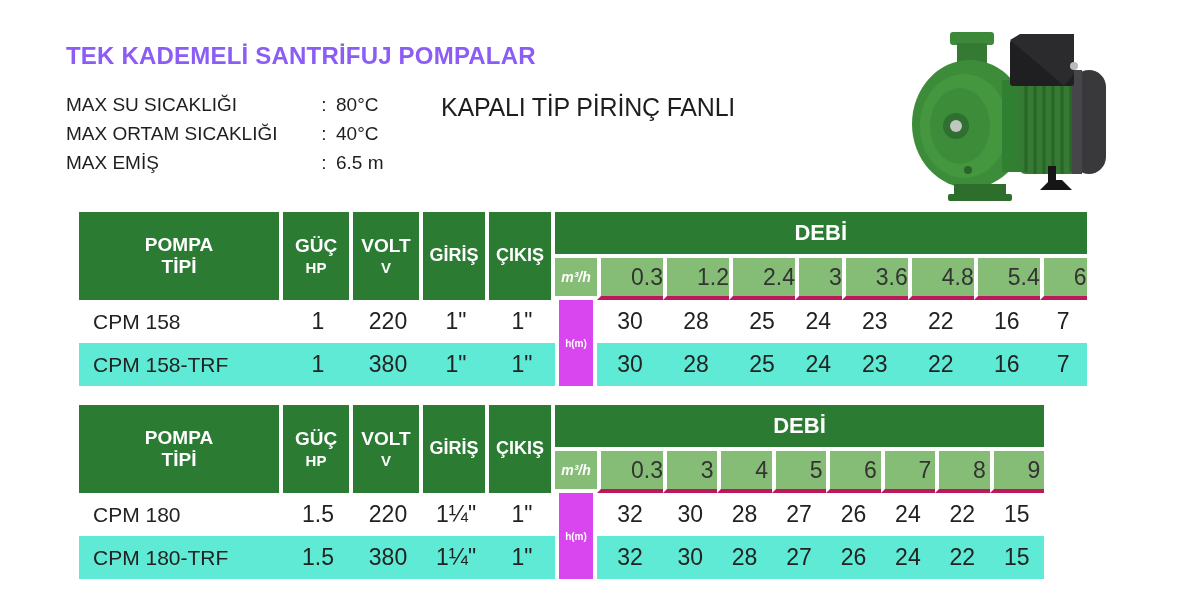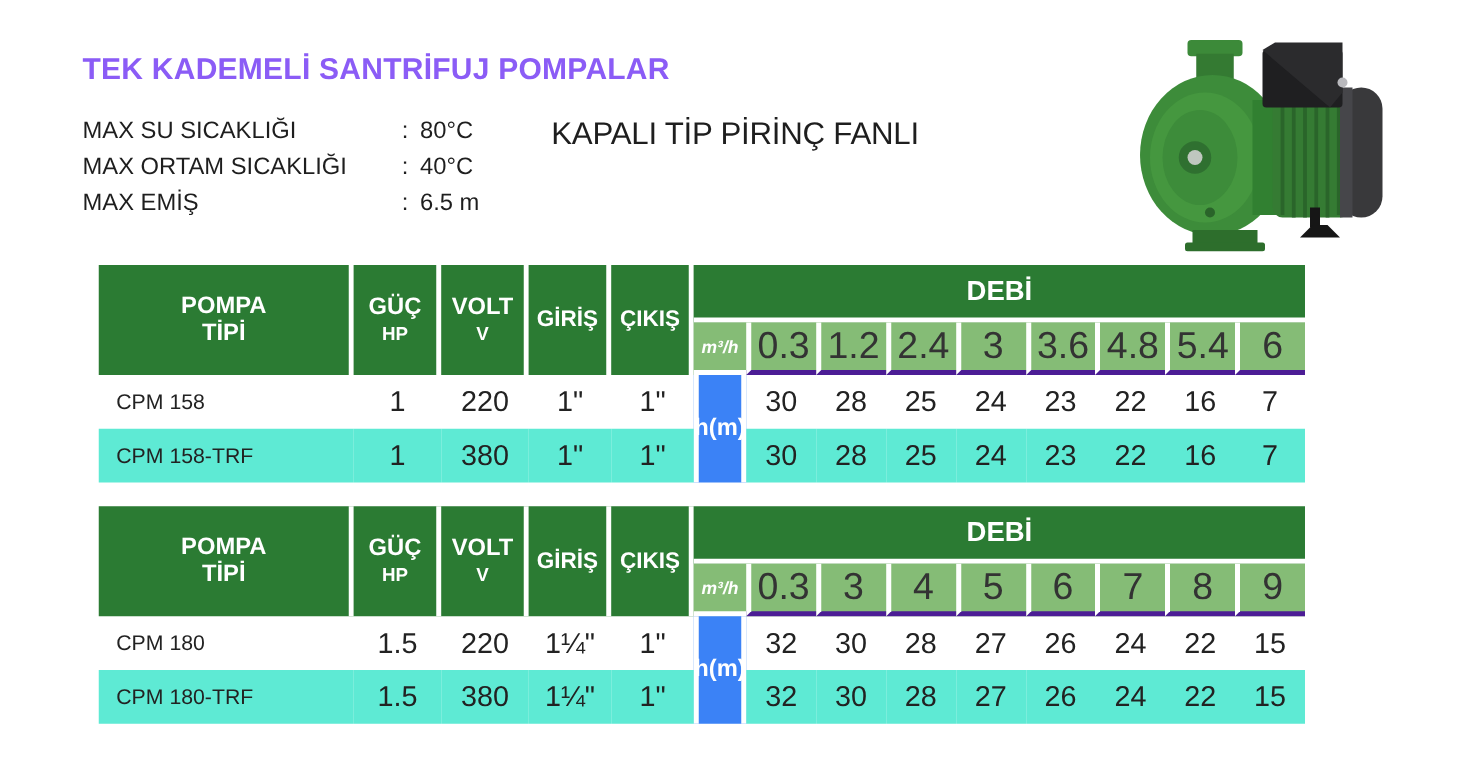--- a/index.html
+++ b/index.html
@@ -47,30 +47,30 @@
   .hl.m{font-size:18px;}
   .hdebi{
     grid-column:6/15;grid-row:1;background:#2b7b33;color:#fff;font-weight:bold;font-size:22px;
     display:flex;align-items:center;justify-content:center;border-bottom:4px solid #fff;
   }
   .hunit{
     grid-column:6;grid-row:2;background:#85bc76;color:#fff;font-weight:bold;font-size:14px;
     display:flex;align-items:center;justify-content:center;border-bottom:4px solid #fff;font-style:italic;
   }
   .hflow{
-    grid-row:2;background:#85bc76;color:#333;font-size:30px;
+    grid-row:2;background:#85bc76;color:#333;font-size:23px;
     display:flex;align-items:center;justify-content:center;
-    border-left:4px solid #fff;border-bottom:4px solid #4c1d95;
+    border-left:4px solid #fff;border-bottom:4px solid #be185d;padding-left:30px;
   }
   .hm{
-    grid-column:6;grid-row:3/5;background:#3b82f6;color:#fff;font-weight:bold;font-size:19px;
+    grid-column:6;grid-row:3/5;background:#d946ef;color:#fff;font-weight:bold;font-size:10px;
     display:flex;align-items:center;justify-content:center;
     border-left:4px solid #fff;border-right:4px solid #fff;
   }
-  .dname{display:flex;align-items:center;padding-left:14px;font-size:17px;color:#222;}
+  .dname{display:flex;align-items:center;padding-left:14px;font-size:21px;color:#222;}
   .dval{display:flex;align-items:center;justify-content:center;font-size:23px;color:#222;}
   .alt{background:#5eead4;}
 </style>
 </head>
 <body>
 
 <h1 class="page-title">TEK KADEMELİ SANTRİFUJ POMPALAR</h1>
 
 <div class="specs">
   <div class="spec-row">

